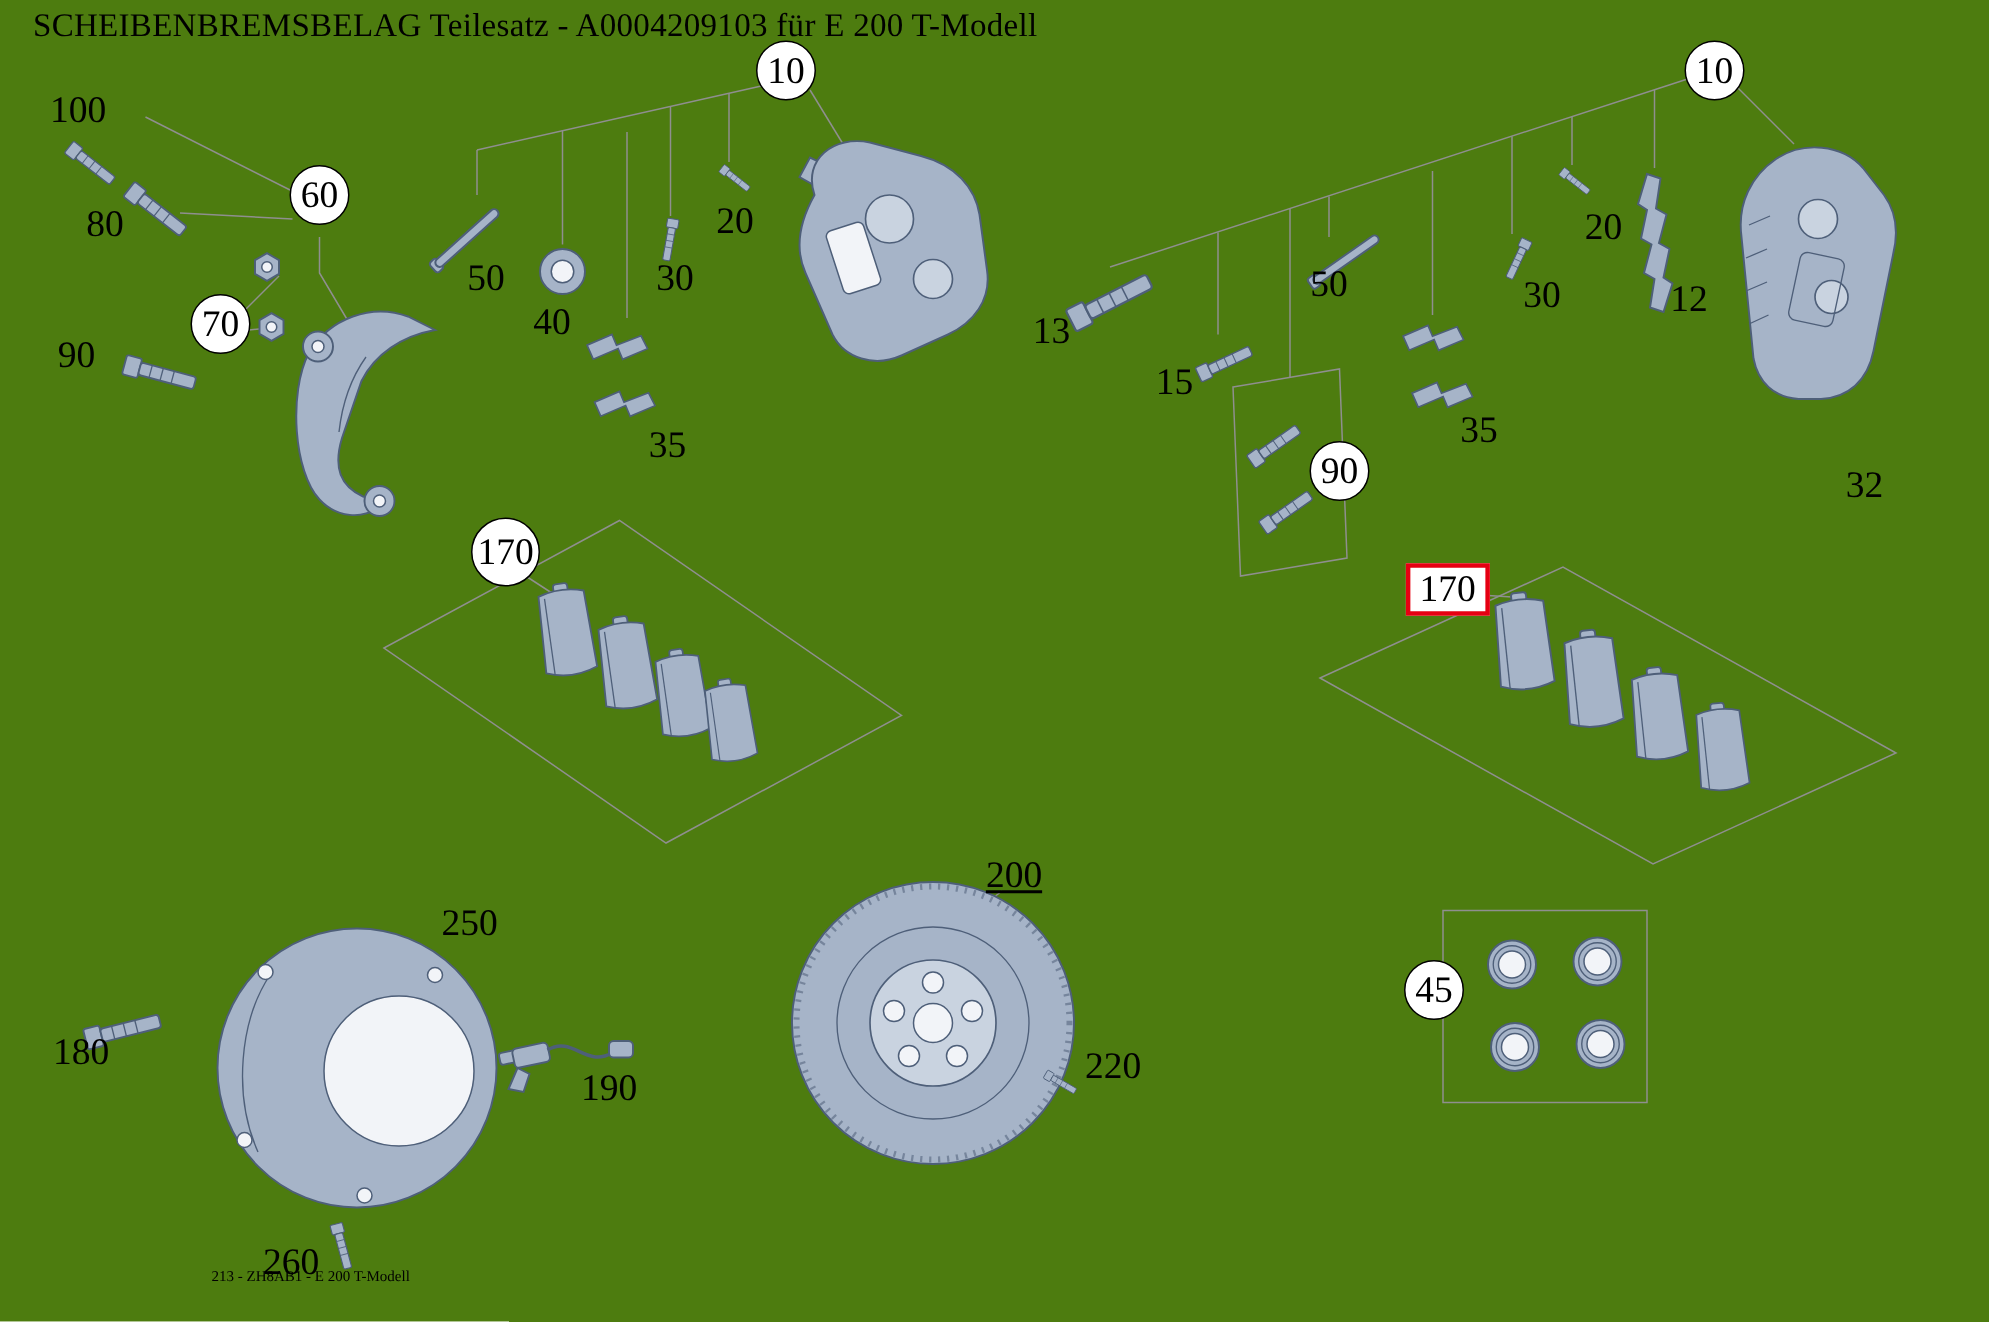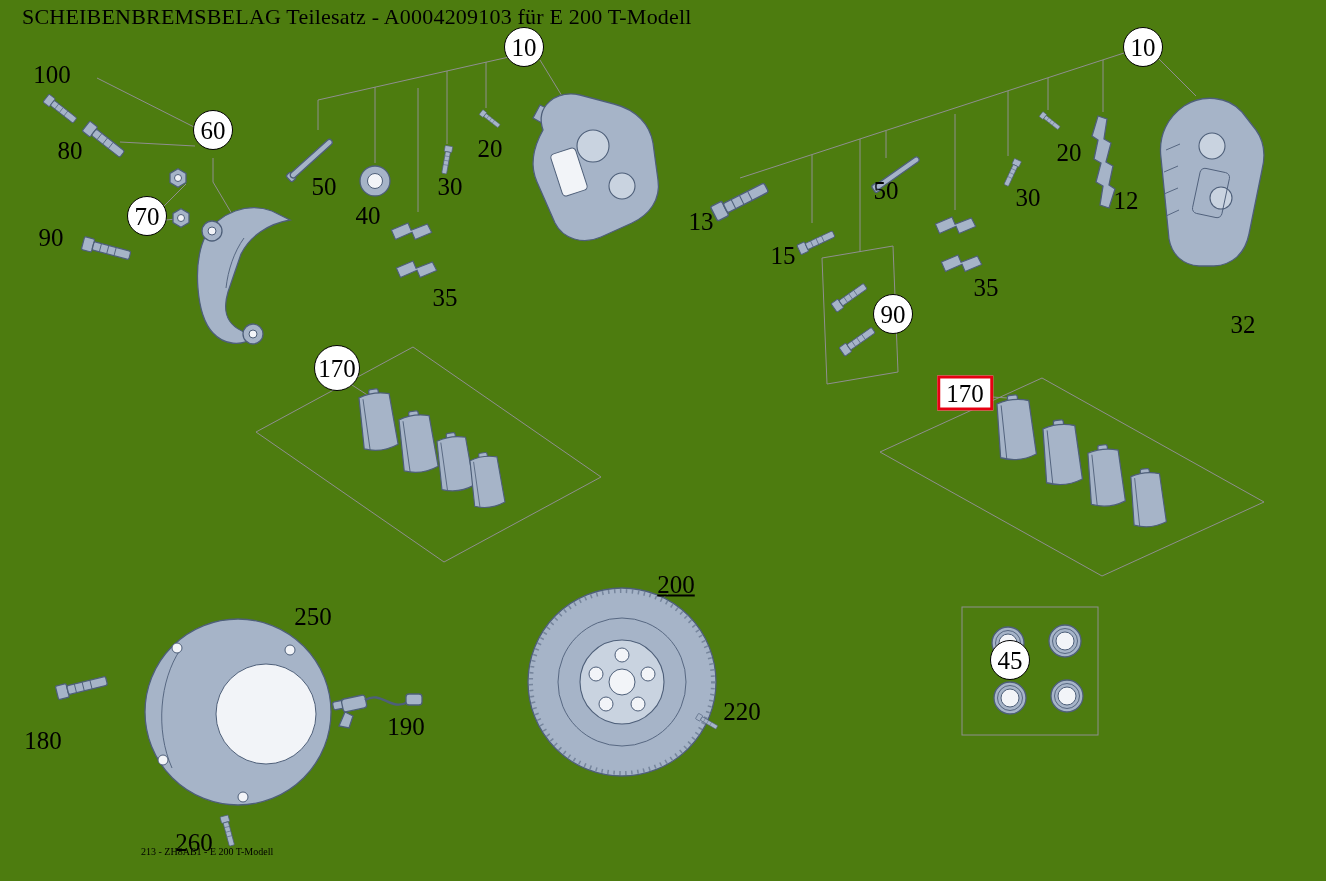--- a/index.html
+++ b/index.html
@@ -232,22 +232,22 @@
       <div class="callout plain" style="left: 783px; top: 255px;">15</div>
       <div class="callout plain" style="left: 886px; top: 190px;">50</div>
       <div class="callout circle" style="left: 893px; top: 314px;">90</div>
       <div class="callout plain" style="left: 1028px; top: 197px;">30</div>
       <div class="callout plain" style="left: 1069px; top: 152px;">20</div>
       <div class="callout plain" style="left: 986px; top: 287px;">35</div>
       <div class="callout plain" style="left: 1126px; top: 200px;">12</div>
       <div class="callout plain" style="left: 1243px; top: 324px;">32</div>
       <div class="callout box-red" style="left: 965px; top: 393px;">170</div>
       <div class="callout plain" style="left: 313px; top: 616px;">250</div>
-      <div class="callout plain" style="left: 43px; top: 702px; margin-top: 38px;">180</div>
+      <div class="callout plain" style="left: 54px; top: 702px;">180</div>
       <div class="callout plain" style="left: 406px; top: 726px;">190</div>
       <div class="callout plain" style="left: 676px; top: 584px; text-decoration: underline;">200</div>
       <div class="callout plain" style="left: 742px; top: 711px;">220</div>
       <div class="callout plain" style="left: 194px; top: 842px;">260</div>
-      <div class="callout circle" style="left: 1010px; top: 660px;">45</div>
+      <div class="callout circle" style="left: 956px; top: 660px;">45</div>
     </div>
 
   <div class="page-footer">213 - ZH8AB1 - E 200 T-Modell</div>
 </div>
 
 </body></html>

